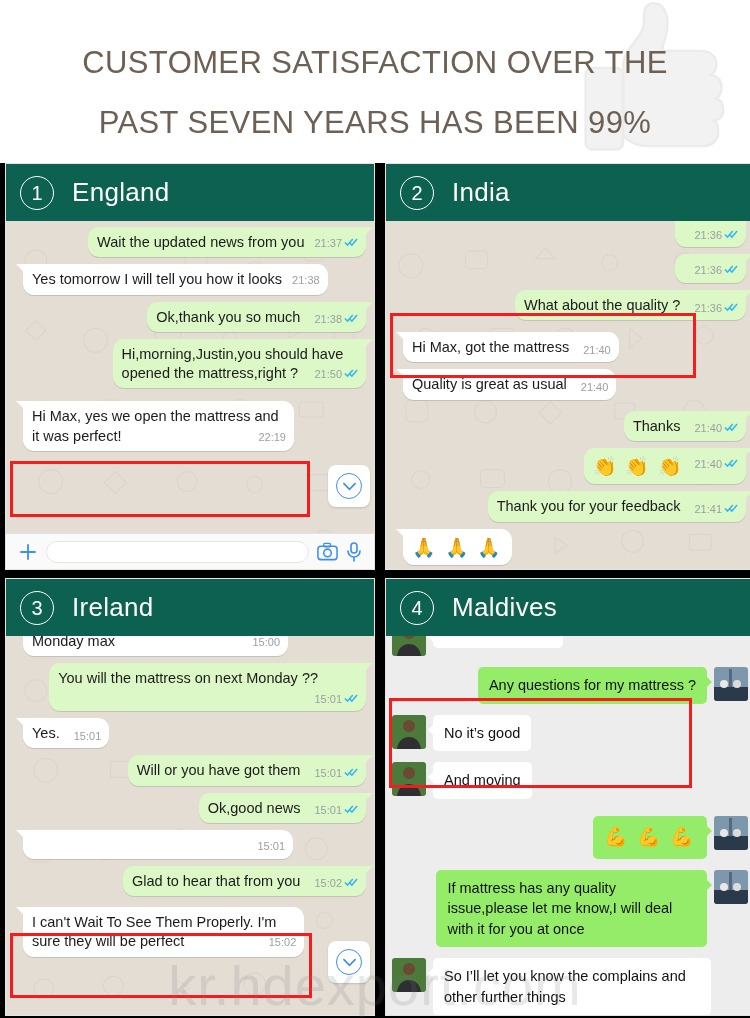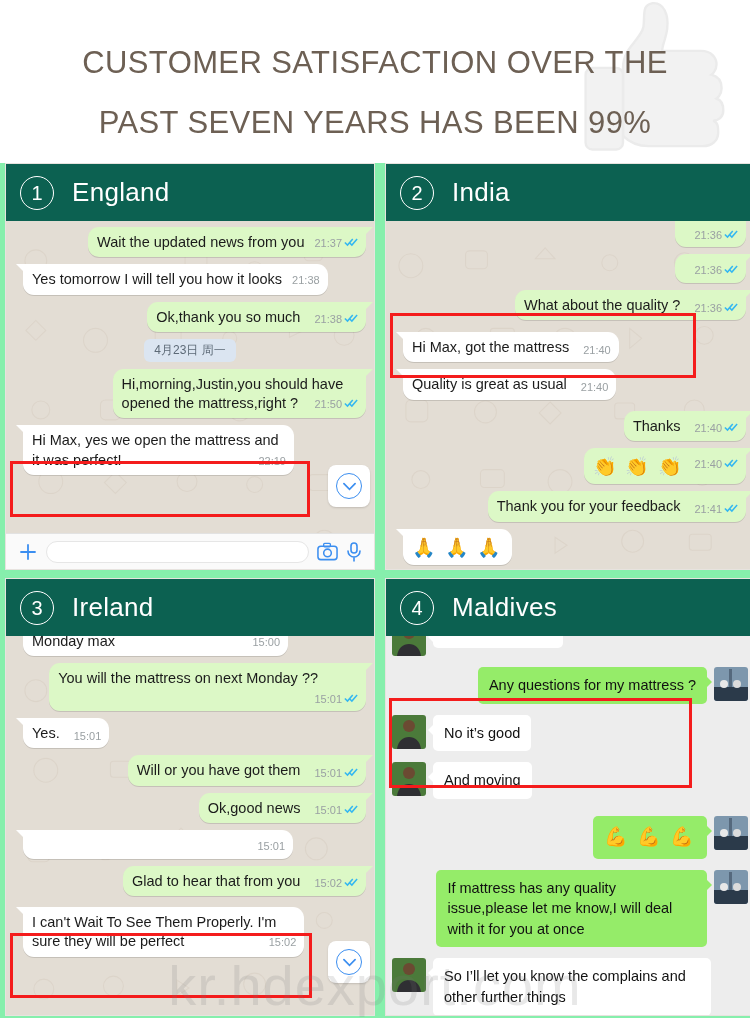--- a/index.html
+++ b/index.html
@@ -2,21 +2,21 @@
 <html><head>
 <meta charset="utf-8">
 <style>
   * { box-sizing: border-box; margin: 0; padding: 0; }
   html, body {
     width: 750px; height: 1018px;
     font-family: "Liberation Sans", sans-serif;
     background: #ffffff;
     overflow: hidden;
   }
-  .page { position: relative; width: 750px; height: 1018px; background:#86efac; }
+  .page { position: relative; width: 750px; height: 1018px; background:#000000; }
 
   
   .header {
     position: relative;
     height: 163px;
     background: #ffffff;
     overflow: hidden;
   }
   .thumb-watermark {
     position: absolute;
@@ -332,40 +332,37 @@
                 <span class="ticks">
                   <svg width="14" height="10" viewBox="0 0 16 11">
                       <path d="M1 6l3 3 6-7" stroke="#34b7f1" stroke-width="1.7" fill="none"></path>
                       <path d="M6 6l3 3 6-7" stroke="#34b7f1" stroke-width="1.7" fill="none"></path>
                     </svg>
                 </span>
               </span>
             </div>
           </div>
 
-          <div class="row center">
-            <div class="datechip">4月23日 周一</div>
-          </div>
 
           <div class="row right">
             <div class="bubble out" style="max-width:72%">
               <span class="btext">Hi,morning,Justin,you should have opened the mattress,right ?</span>
               <span class="meta">
                 <span>21:50</span>
                 <span class="ticks">
                   <svg width="14" height="10" viewBox="0 0 16 11">
                       <path d="M1 6l3 3 6-7" stroke="#34b7f1" stroke-width="1.7" fill="none"></path>
                       <path d="M6 6l3 3 6-7" stroke="#34b7f1" stroke-width="1.7" fill="none"></path>
                     </svg>
                 </span>
               </span>
             </div>
           </div>
 
-          <div class="row left" style="">
+          <div class="row left" style="margin-top:6px">
             <div class="bubble in" style="max-width:79%">
               <span class="btext">Hi Max, yes we open the mattress and it was perfect!</span>
               <span class="meta">
                 <span>22:19</span>
               </span>
             </div>
           </div>
         </div>
 
         <div class="hl" style="left:4px; top:240px; width:300px; height:56px;"></div>

